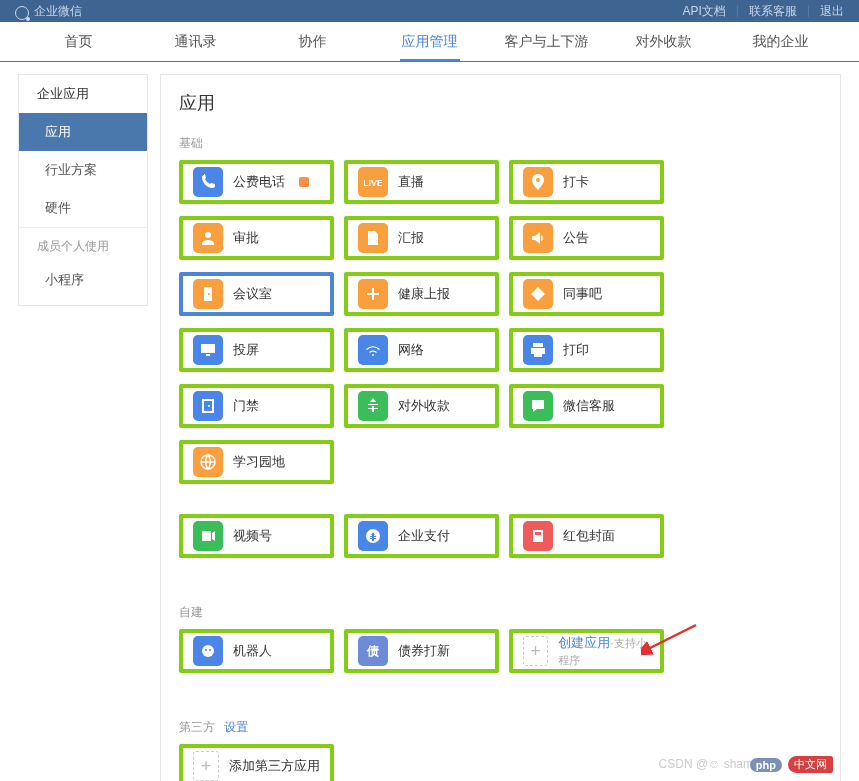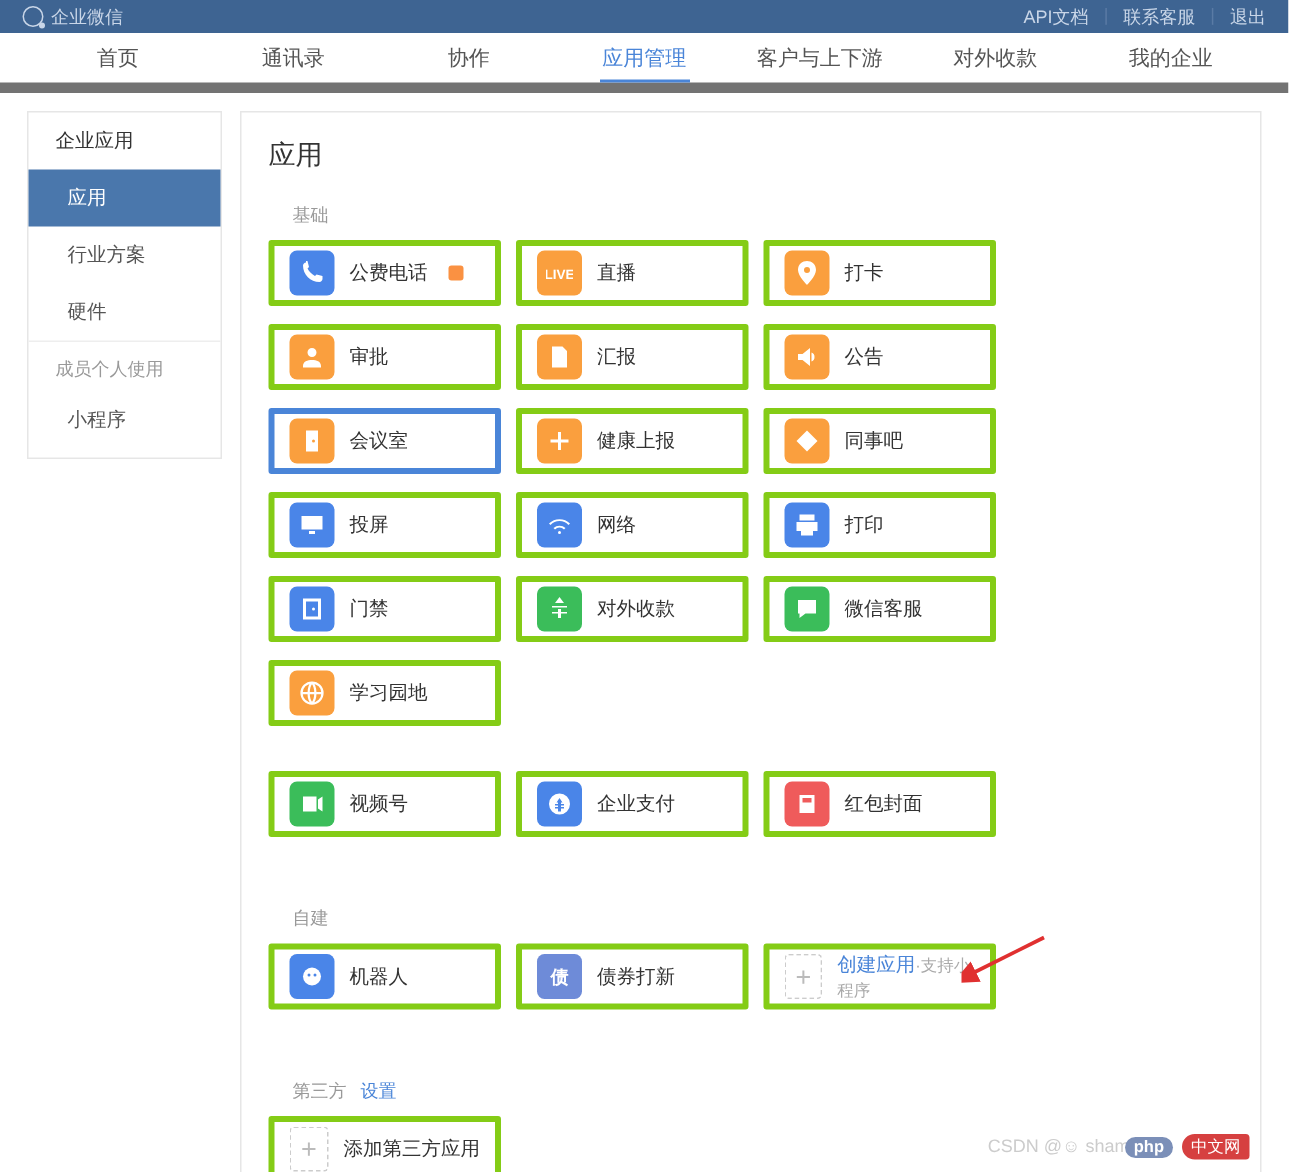--- a/index.html
+++ b/index.html
@@ -1,37 +1,37 @@
 <!DOCTYPE html>
 <html><head>
 <meta charset="utf-8">
 <style>
 * { box-sizing: border-box; margin: 0; padding: 0; }
 body { font-family: "Microsoft YaHei", Arial, sans-serif; font-size: 13px; color: #333; background: #fff; width: 859px; }
 .top-bar { background: #3e6492; height: 22px; display: flex; align-items: center; justify-content: space-between; padding: 0 15px; color: #c9d6e8; font-size: 12px; }
-.logo-area { display: flex; align-items: center; gap: 5px; }
+.logo-area { display: flex; align-items: flex-end; gap: 5px; }
 .logo-circle { width: 14px; height: 14px; border: 1.5px solid #c9d6e8; border-radius: 50%; position: relative; }
 .logo-circle::after { content: ""; position: absolute; width: 4px; height: 4px; background: #c9d6e8; border-radius: 50%; right: -2px; bottom: -2px; }
 .top-links { display: flex; gap: 10px; }
 .top-links span { cursor: pointer; }
 .top-links .sep { color: #5a7ba5; }
-.nav-bar { height: 40px; border-bottom: 7px solid #737373; display: flex; align-items: stretch; padding: 0 20px; }
+.nav-bar { height: 40px; border-bottom: 1px solid #737373; display: flex; align-items: stretch; padding: 0 20px; }
 .nav-item { flex: 1; display: flex; align-items: center; justify-content: center; font-size: 14px; color: #555; cursor: pointer; position: relative; }
 .nav-item.active { color: #4a85d8; }
 .nav-item.active::after { content: ""; position: absolute; bottom: 0; left: 50%; transform: translateX(-50%); width: 60px; height: 2px; background: #4a85d8; }
 .content { display: flex; padding: 12px 18px 20px 18px; align-items: flex-start; gap: 12px; }
 .sidebar { width: 130px; background: #fff; border: 1px solid #e6e6e6; }
 .sb-head { padding: 10px 18px; font-size: 13px; color: #333; }
 .sb-item { padding: 10px 26px; font-size: 13px; color: #555; cursor: pointer; }
 .sb-item.active { background: #4a77ac; color: #fff; }
 .sb-sub-group { border-top: 1px solid #eee; padding: 10px 0 6px; }
 .sb-sub-head { padding: 0 18px 6px; font-size: 12px; color: #999; }
 .main { flex: 1; border: 1px solid #e6e6e6; padding: 16px 18px 30px 18px; }
 .page-title { font-size: 18px; color: #333; margin-bottom: 20px; }
-.section-label { font-size: 12px; color: #999; margin: 16px 16px 8px; }
+.section-label { font-size: 12px; color: #999; margin: 16px 0 8px; }
 .section-label a { color: #4a85d8; margin-left: 6px; text-decoration: none; }
 .grid { display: grid; grid-template-columns: repeat(3, 155px); gap: 12px 10px; }
 .card { height: 44px; border: 4px solid #84cc16; border-radius: 2px; display: flex; align-items: center; padding: 0 10px; gap: 10px; cursor: pointer; }
 .card.selected { border-color: #4a85d8; }
 .icon { width: 30px; height: 30px; border-radius: 5px; display: flex; align-items: center; justify-content: center; color: #fff; flex-shrink: 0; }
 .icon svg { width: 18px; height: 18px; fill: #fff; }
 .card-label { font-size: 13px; color: #333; white-space: nowrap; }
 .badge { display: inline-block; width: 10px; height: 10px; background: #fa9142; border-radius: 2px; margin-left: 4px; vertical-align: middle; }
 .plus-icon { width: 30px; height: 30px; border: 1px dashed #ccc; border-radius: 3px; display: flex; align-items: center; justify-content: center; color: #bbb; font-size: 18px; font-weight: 300; }
 .create-label { color: #4a85d8; font-size: 13px; }

